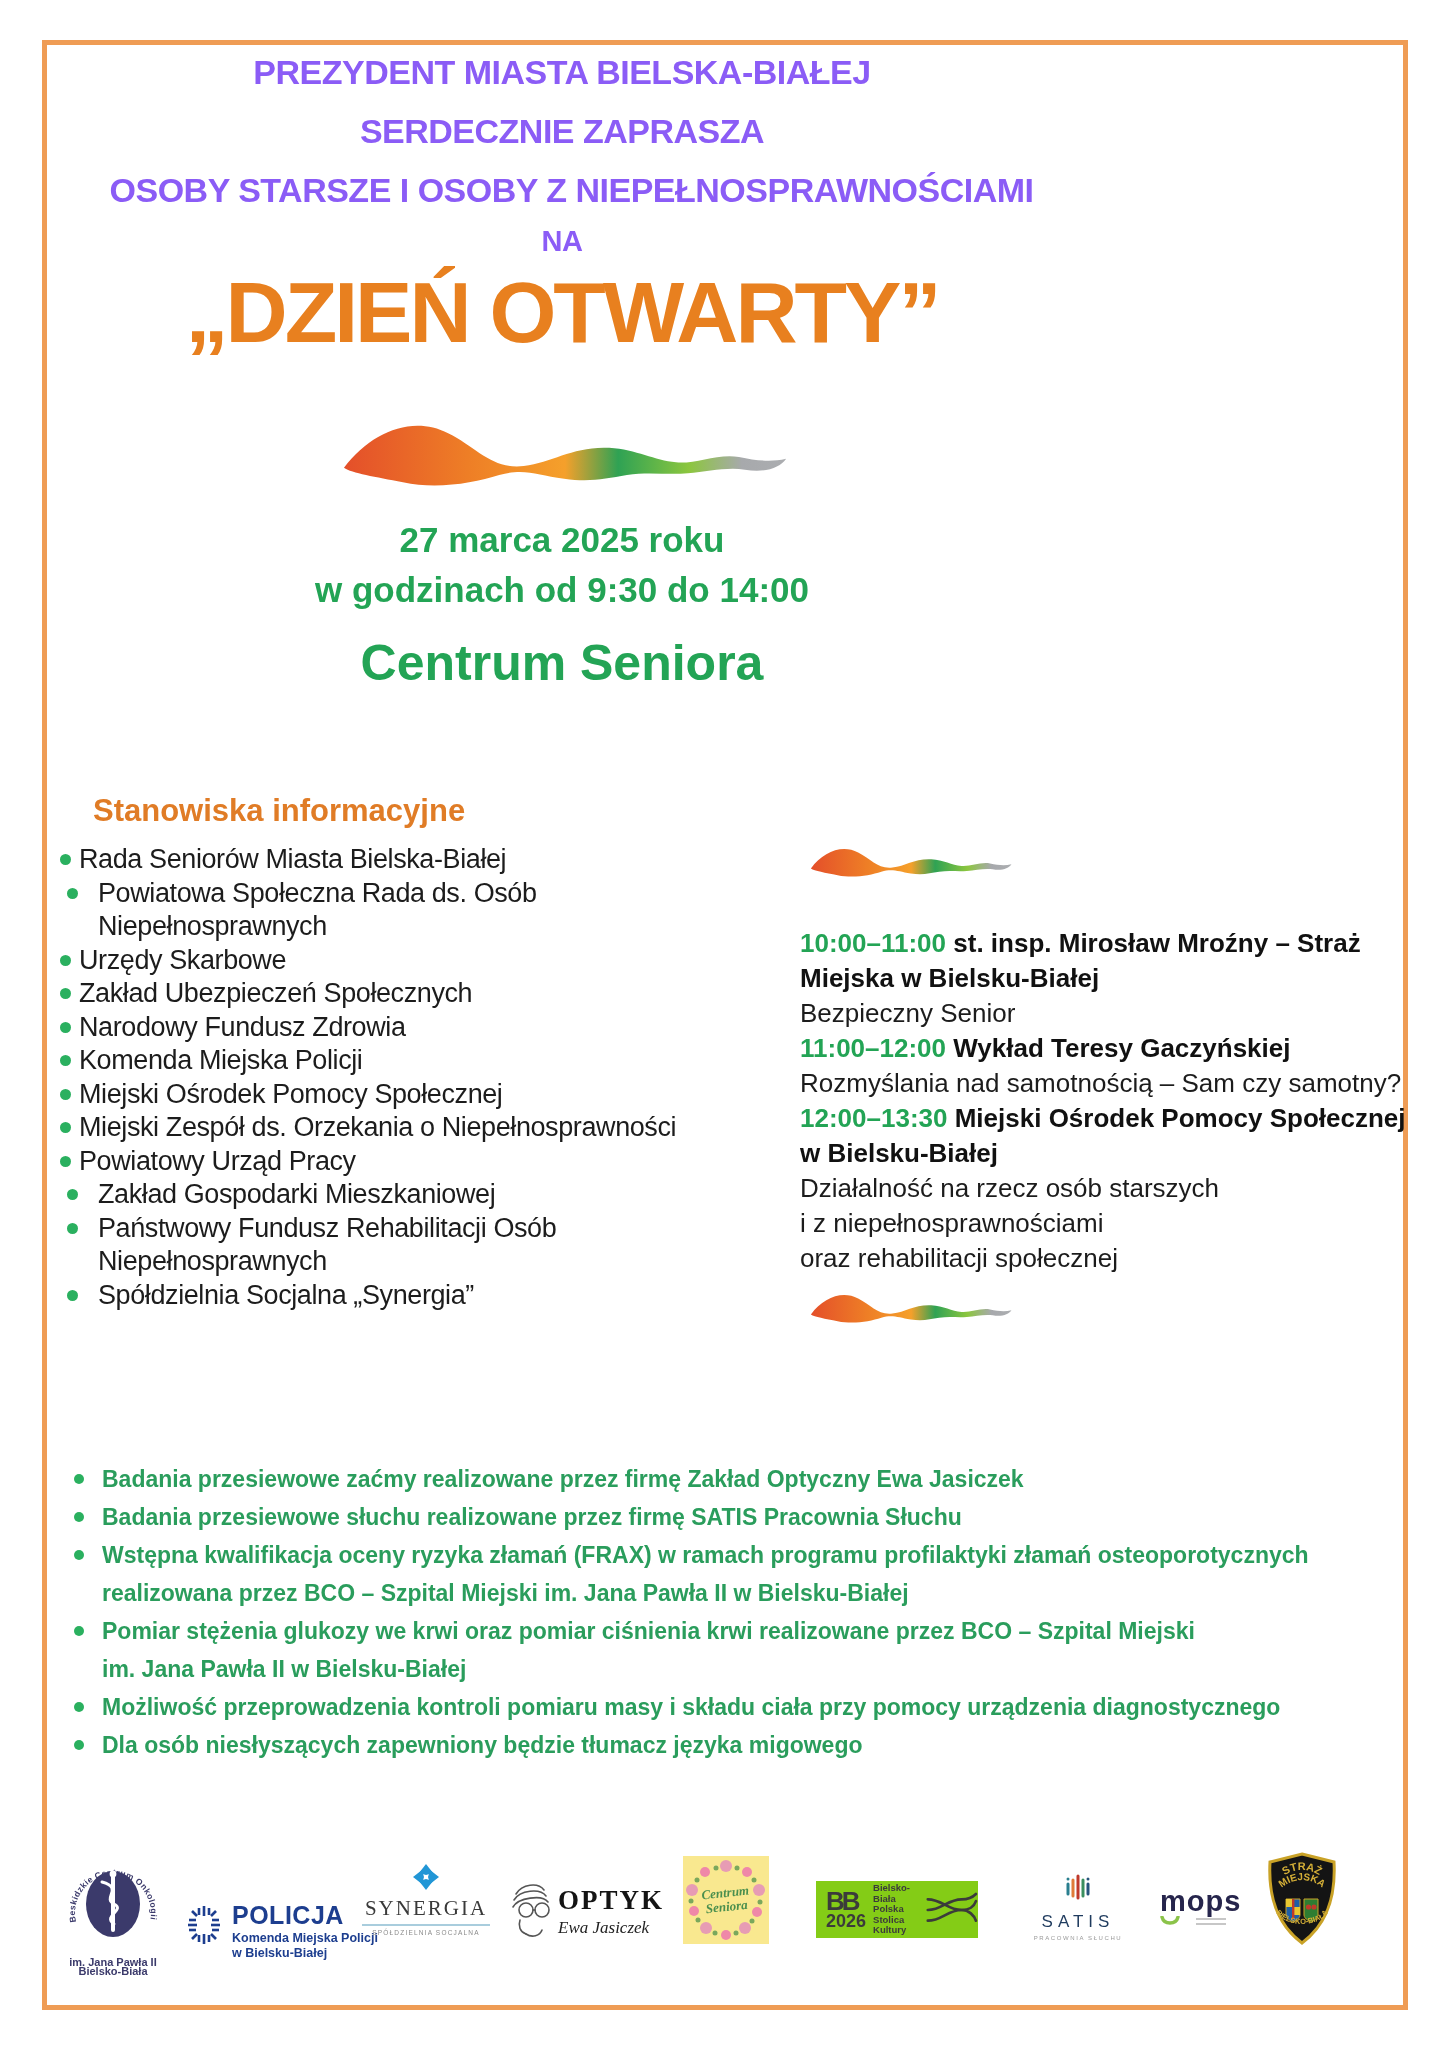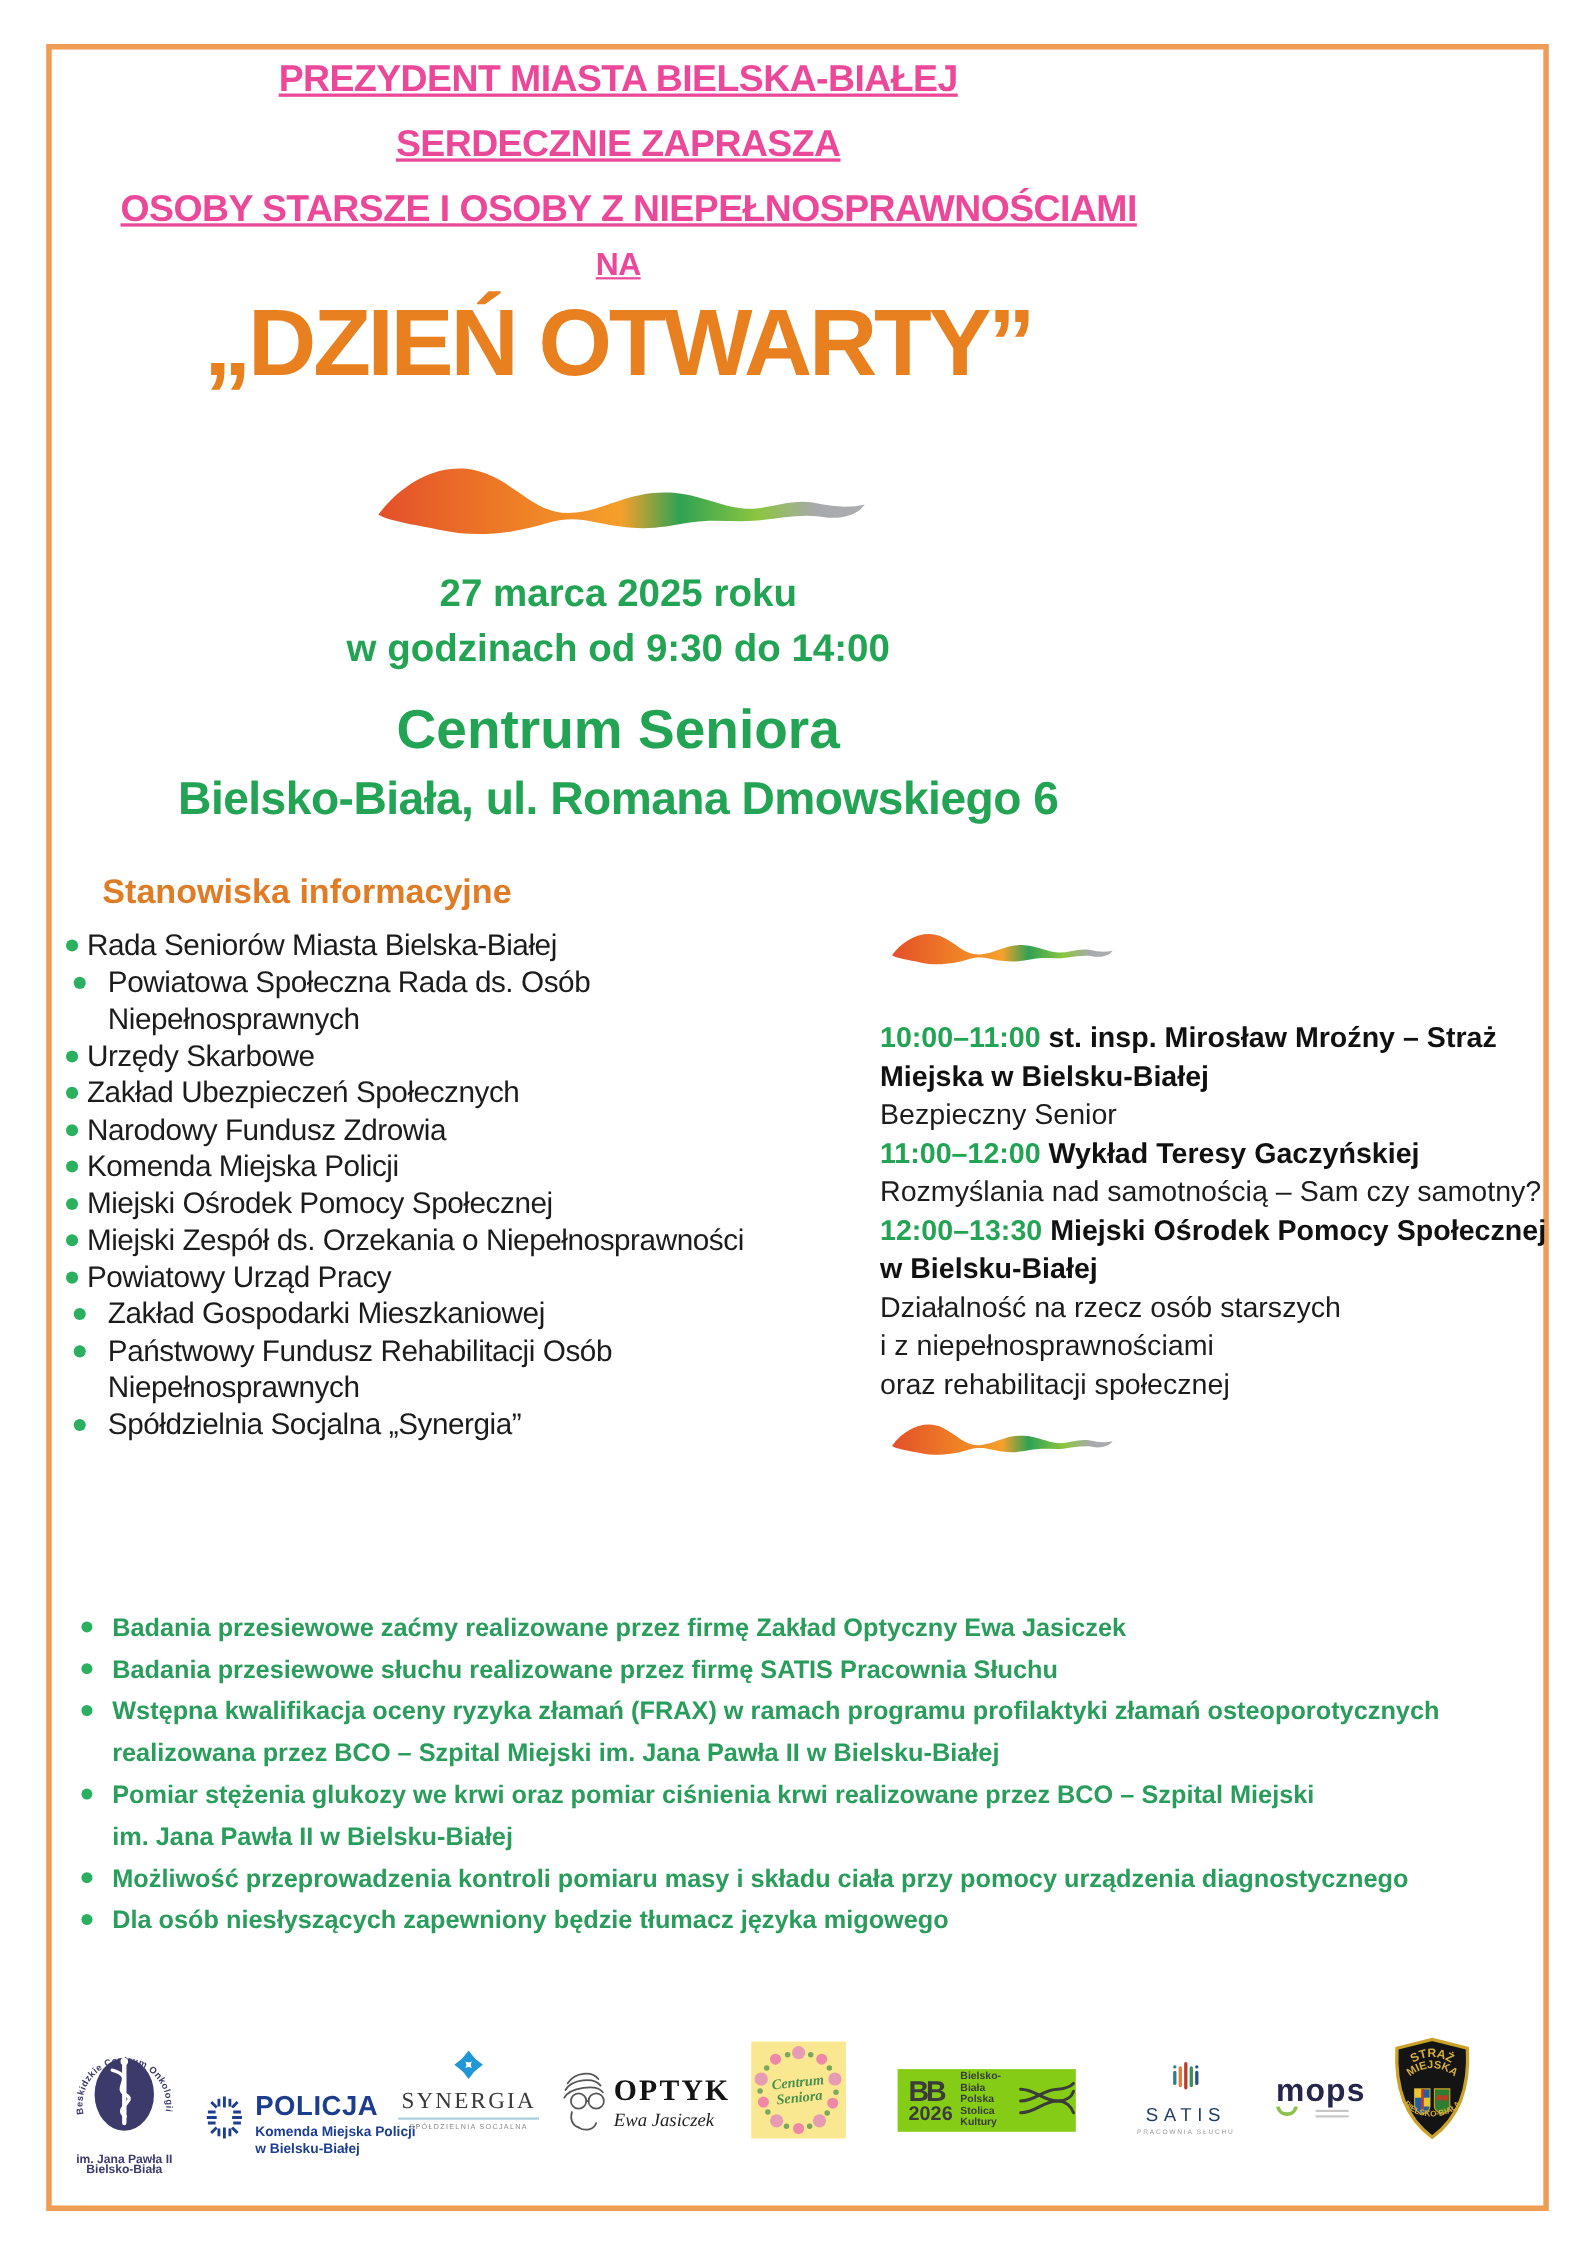--- a/index.html
+++ b/index.html
@@ -3,21 +3,21 @@
 <meta charset="utf-8">
 <style>
   html,body{margin:0;padding:0;background:#ffffff;}
   .page{position:relative;width:1448px;height:2048px;background:#ffffff;overflow:hidden;
         font-family:"Liberation Sans",sans-serif;color:#1c1c1c;}
   .frame{position:absolute;left:42px;top:40px;width:1356px;height:1960px;
          border:5px solid #ef9c55;}
 
   
   .header{position:absolute;left:42px;top:52px;width:1040px;text-align:center;}
-  .hline{color:#ec4899;font-weight:bold;font-size:34px;letter-spacing:-0.5px;line-height:1.2;text-decoration:underline;}
+  .hline{color:#8b5cf6;font-weight:bold;font-size:34px;letter-spacing:-0.5px;line-height:1.2;}
   .h2{margin-top:18px;}
   .h3{margin-top:18px;margin-left:19px;}
   .hna{margin-top:14px;font-size:29px;}
   .big-title{margin-top:8px;color:#e8801f;font-weight:bold;font-size:86px;
              letter-spacing:-3px;line-height:1.05;white-space:nowrap;}
 
   
   .wave-main{position:absolute;left:342px;top:406px;width:452px;height:100px;}
   .wave-sm-a{position:absolute;left:810px;top:840px;width:205px;height:46px;}
   .wave-sm-b{position:absolute;left:810px;top:1286px;width:205px;height:46px;}
@@ -139,21 +139,20 @@
   </div>
 
   <svg class="wave-main" viewBox="0 0 460 110" preserveAspectRatio="none">
     <use href="#waveShape"></use>
   </svg>
 
   <div class="event">
     <div class="ev-date">27 marca 2025 roku</div>
     <div class="ev-hours">w godzinach od 9:30 do 14:00</div>
     <div class="ev-venue">Centrum Seniora</div>
-    <div class="ev-addr">Bielsko-Biała, ul. Romana Dmowskiego 6</div>
   </div>
 
   <div class="info-heading">Stanowiska informacyjne</div>
   <ul class="info-list">
 
       <li class="info-item">
         <span class="dot"></span>
         <span class="txt">Rada Seniorów Miasta Bielska-Białej</span>
       </li>
 

